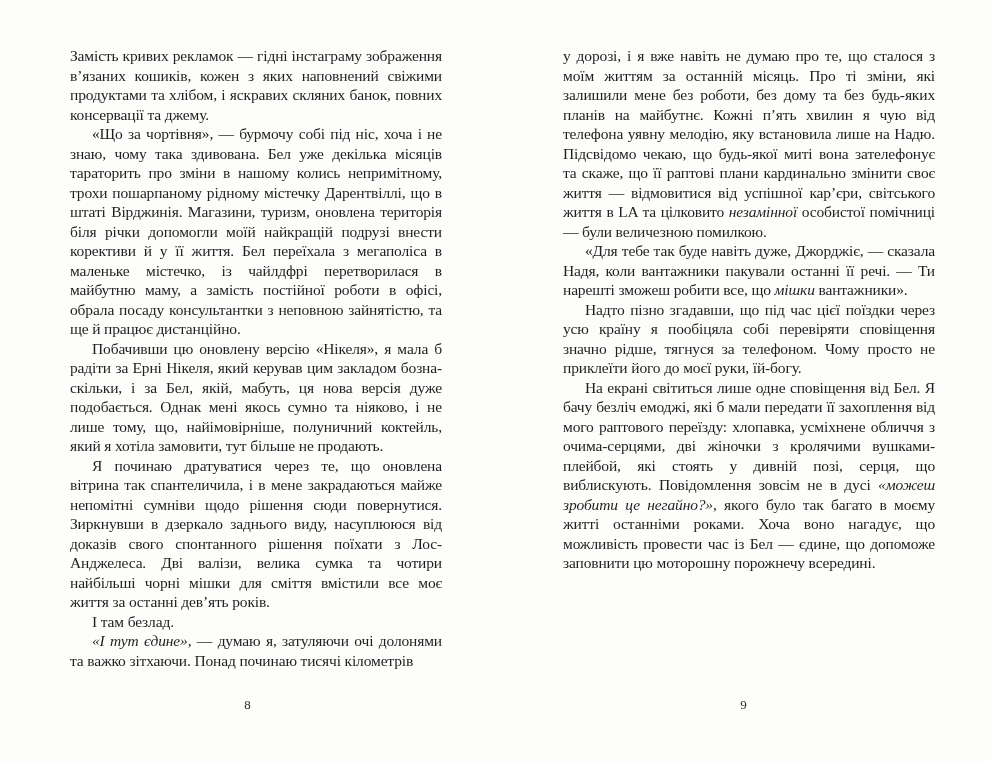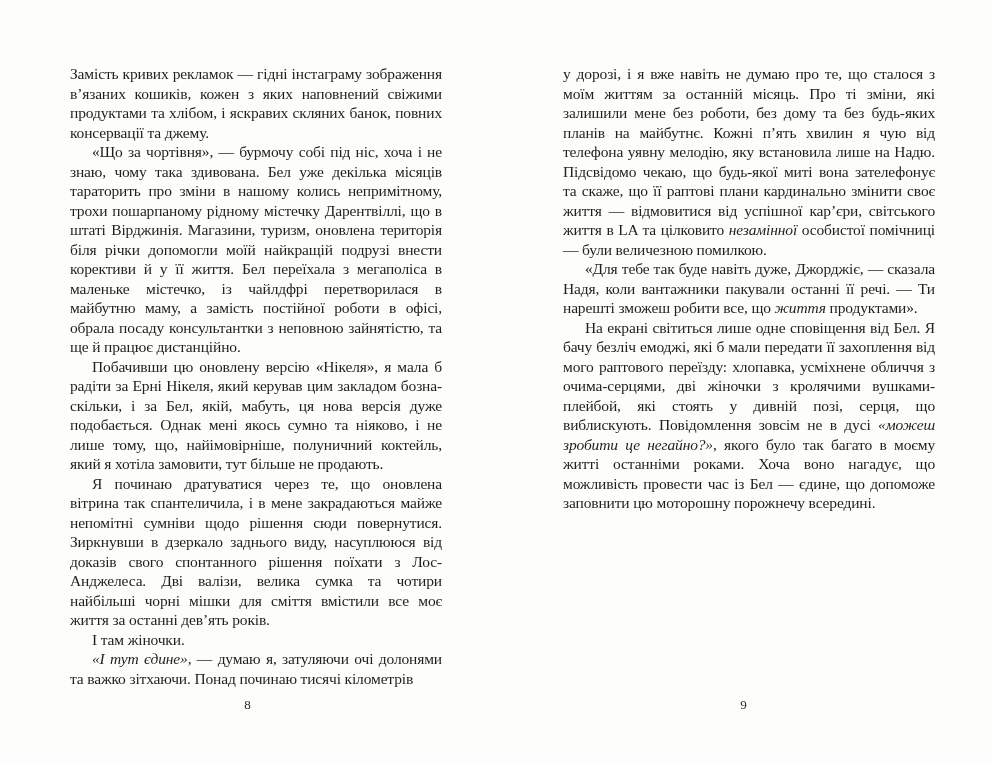--- a/index.html
+++ b/index.html
@@ -19,21 +19,21 @@
   .page {
     position: absolute;
     top: 0;
     width: 495px;
     height: 762px;
   }
   .page-left  { left: 0; }
   .page-right { left: 496px; }
   .textblock {
     position: absolute;
-    top: 64px;
+    top: 46px;
     width: 372px;
     text-align: justify;
     font-size: 15.5px;
     line-height: 19.5px;
     letter-spacing: -0.15px;
     hyphens: auto;
     -webkit-hyphens: auto;
   }
   .page-left  .textblock { left: 70px; }
   .page-right .textblock { left: 67px; }
@@ -61,28 +61,29 @@
 <body>
 
 <div class="spread">
 
   <div class="page page-left">
     <div class="textblock" lang="uk">
         <p class=""><span>Замість кривих рекламок — гідні інстаграму зображення в’язаних кошиків, кожен з яких наповнений свіжими продуктами та хлібом, і яскравих скляних банок, повних консервації та джему.</span></p>
         <p class="indent"><span>«Що за чортівня», — бурмочу собі під ніс, хоча і не знаю, чому така здивована. Бел уже декілька місяців тараторить про зміни в нашому колись непримітному, трохи пошарпаному рідному містечку Дарентвіллі, що в штаті Вірджинія. Магазини, туризм, оновлена територія біля річки допомогли моїй найкращій подрузі внести корективи й у її життя. Бел переїхала з мегаполіса в маленьке містечко, із чайлдфрі перетворилася в майбутню маму, а замість постійної роботи в офісі, обрала посаду консультантки з неповною зайнятістю, та ще й працює дистанційно.</span></p>
         <p class="indent"><span>Побачивши цю оновлену версію «Нікеля», я мала б радіти за Ерні Нікеля, який керував цим закладом бозна-скільки, і за Бел, якій, мабуть, ця нова версія дуже подобається. Однак мені якось сумно та ніяково, і не лише тому, що, найімовірніше, полуничний коктейль, який я хотіла замовити, тут більше не продають.</span></p>
         <p class="indent"><span>Я починаю дратуватися через те, що оновлена вітрина так спантеличила, і в мене закрадаються майже непомітні сумніви щодо рішення сюди повернутися. Зиркнувши в дзеркало заднього виду, насуплююся від доказів свого спонтанного рішення поїхати з Лос-Анджелеса. Дві валізи, велика сумка та чотири найбільші чорні мішки для сміття вмістили все моє життя за останні дев’ять років.</span></p>
-        <p class="indent"><span>І там жіночки.</span></p>
+        <p class="indent"><span>І там безлад.</span></p>
         <p class="indent"><i>«І тут єдине»</i><span>, — думаю я, затуляючи очі долонями та важко зітхаючи. Понад починаю тисячі кілометрів</span></p>
       </div>
     <div class="pagenum">8</div>
   </div>
 
   <div class="page page-right">
     <div class="textblock" lang="uk">
         <p class=""><span>у дорозі, і я вже навіть не думаю про те, що сталося з моїм життям за останній місяць. Про ті зміни, які залишили мене без роботи, без дому та без будь-яких планів на майбутнє. Кожні п’ять хвилин я чую від телефона уявну мелодію, яку встановила лише на Надю. Підсвідомо чекаю, що будь-якої миті вона зателефонує та скаже, що її раптові плани кардинально змінити своє життя — відмовитися від успішної кар’єри, світського життя в LA та цілковито </span><i>незамінної</i><span> особистої помічниці — були величезною помилкою.</span></p>
-        <p class="indent"><span>«Для тебе так буде навіть дуже, Джорджіє, — сказала Надя, коли вантажники пакували останні її речі. — Ти нарешті зможеш робити все, що </span><i>життя</i><span> продуктами».</span></p>
+        <p class="indent"><span>«Для тебе так буде навіть дуже, Джорджіє, — сказала Надя, коли вантажники пакували останні її речі. — Ти нарешті зможеш робити все, що </span><i>мішки</i><span> вантажники».</span></p>
+        <p class="indent"><span>Надто пізно згадавши, що під час цієї поїздки через усю країну я пообіцяла собі перевіряти сповіщення значно рідше, тягнуся за телефоном. Чому просто не приклеїти його до моєї руки, їй-богу.</span></p>
         <p class="indent"><span>На екрані світиться лише одне сповіщення від Бел. Я бачу безліч емоджі, які б мали передати її захоплення від мого раптового переїзду: хлопавка, усміхнене обличчя з очима-серцями, дві жіночки з кролячими вушками-плейбой, які стоять у дивній позі, серця, що виблискують. Повідомлення зовсім не в дусі </span><i>«можеш зробити це негайно?»</i><span>, якого було так багато в моєму житті останніми роками. Хоча воно нагадує, що можливість провести час із Бел — єдине, що допоможе заповнити цю моторошну порожнечу всередині.</span></p>
       </div>
     <div class="pagenum">9</div>
   </div>
 
 </div>
 
 </body></html>

